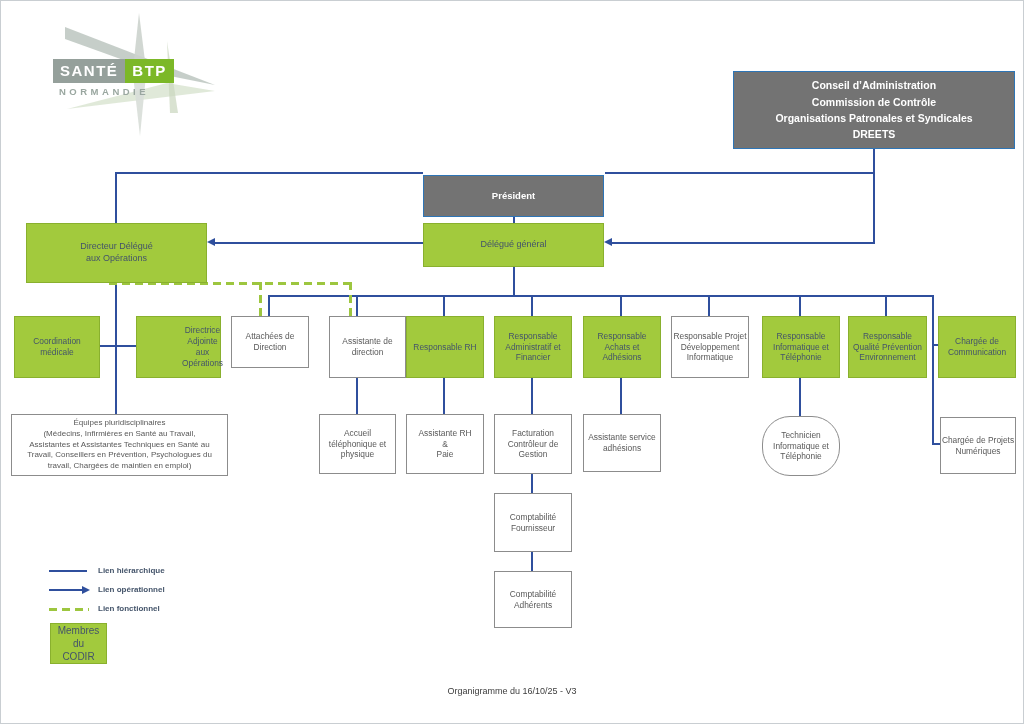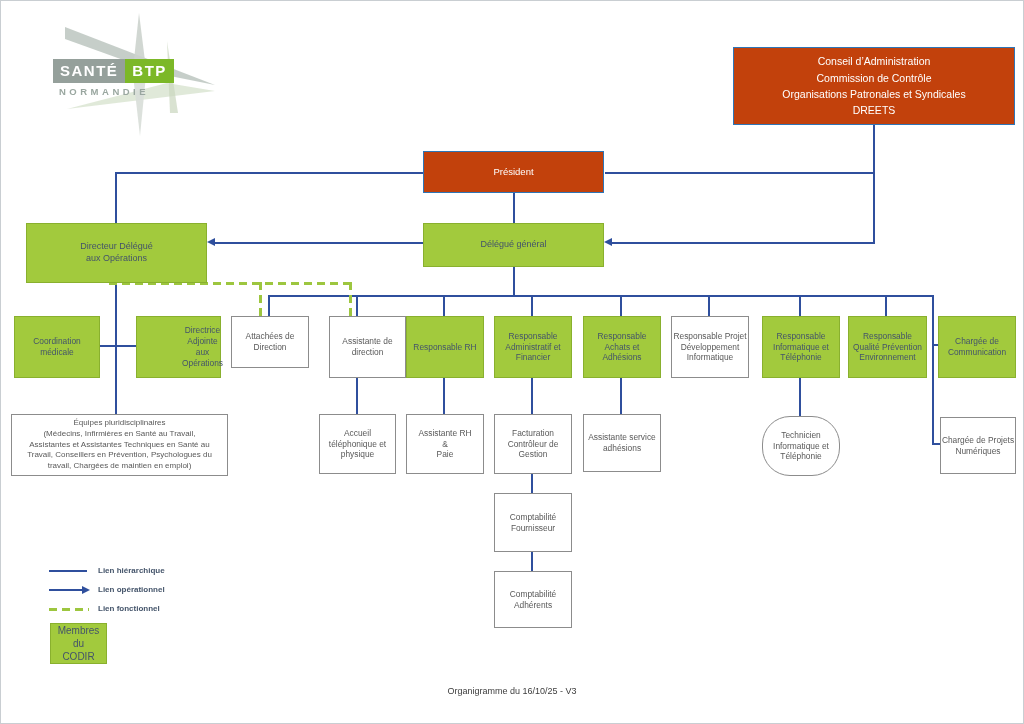--- a/index.html
+++ b/index.html
@@ -7,21 +7,21 @@
     position:relative;width:1024px;height:724px;background:#ffffff;
     border:1px solid #c9ced2;box-sizing:border-box;overflow:hidden;
     font-family:"Liberation Sans", sans-serif;
   }
   
   .node{
     position:absolute;display:flex;align-items:center;justify-content:center;
     text-align:center;box-sizing:border-box;white-space:pre-line;line-height:1.3;
     font-size:8.4px;
   }
-  .blue{background:#c2410c;border:1px solid #2e75b6;color:#ffffff;font-weight:normal;}
+  .blue{background:#737373;border:1px solid #2e75b6;color:#ffffff;font-weight:bold;margin-top:24px;}
   .green{background:#a2ca3d;border:1px solid #89b02e;color:#44546a;}
   .white{background:#ffffff;border:1px solid #8c8c8c;color:#595959;}
   .f-conseil{font-size:10.5px;line-height:1.55;}
   .f-pres{font-size:9.5px;}
   .f-dir{font-size:9px;}
   .f-equ{font-size:8px;line-height:1.35;}
   
   .h,.v{position:absolute;background:#2f4f9d;}
   .h{height:2px;}
   .v{width:2px;}

